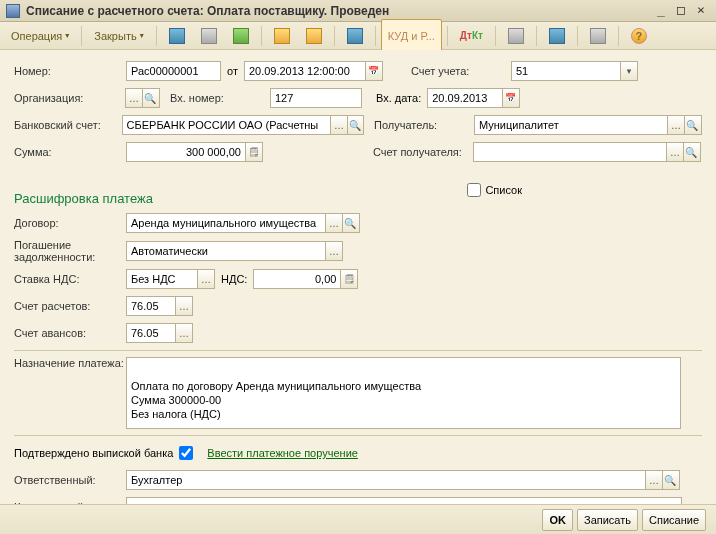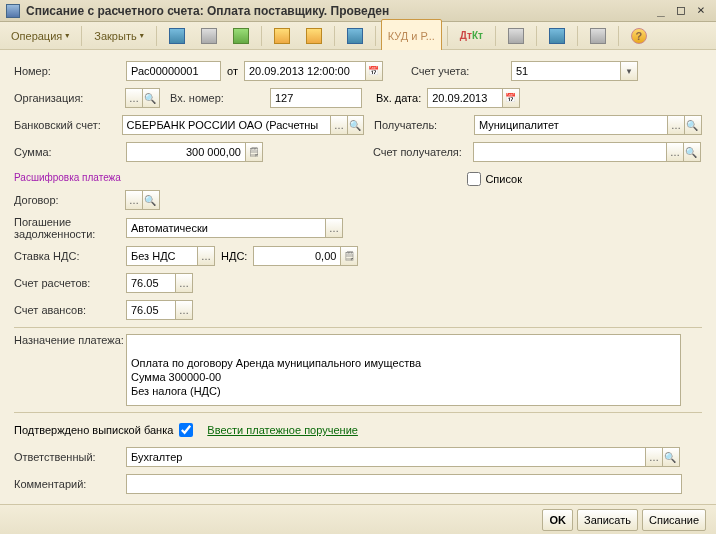--- a/index.html
+++ b/index.html
@@ -68,21 +68,21 @@
   width:18px; height:20px; border:1px solid #b8b090; background:linear-gradient(#fff,#eee8d0);
   display:inline-flex; align-items:center; justify-content:center;
   font-size:10px; color:#555; cursor:pointer; margin-left:-1px;
 }
 .ibtn.search::after { content:"🔍"; font-size:10px; }
 .ibtn.dots::after { content:"…"; }
 .ibtn.calc::after { content:"🗒"; font-size:9px; }
 .ibtn.cal::after { content:"📅"; font-size:9px; }
 .ibtn.drop::after { content:"▾"; font-size:9px; }
 .ibtn.x::after { content:"×"; font-size:11px; }
-.group-title { color:#a21caf; font-size:10px; margin:4px 0 6px 0; }
+.group-title { color:#15803d; font-size:13px; margin:23px 0 6px 0; }
 .textarea {
   border:1px solid #b8b090; background:#fff; font-size:11px;
   padding:21px 4px; width:100%; min-height:46px; resize:none;
   font-family:inherit; line-height:14px;
 }
 .link { color:#0a6a0a; text-decoration:underline; cursor:pointer; font-size:11px; }
 .chk { width:14px; height:14px; }
 .right-col { margin-left:28px; display:flex; align-items:center; }
 .footer {
   border-top:1px solid #cfc6a6;
@@ -246,20 +246,23 @@
     <div style="display:flex;align-items:center">
       <div class="group-title">Расшифровка платежа</div>
       <div style="flex:1"></div>
       <input type="checkbox" class="chk" style="">
       <span style="margin-left:4px">Список</span>
       <div style="width:180px"></div>
     </div>
 
     <div class="row">
       <div class="lab">Договор:</div>
+      <div class="fld" style="width:200px">
+          <input value="Аренда муниципального имущества" style="">
+        </div>
       <div class="ibtn dots"></div>
       <div class="ibtn search"></div>
     </div>
 
     <div class="row">
       <div class="lab">Погашение задолженности:</div>
       <div class="fld" style="width:200px">
           <input value="Автоматически" style="">
         </div>
       <div class="ibtn dots"></div>

